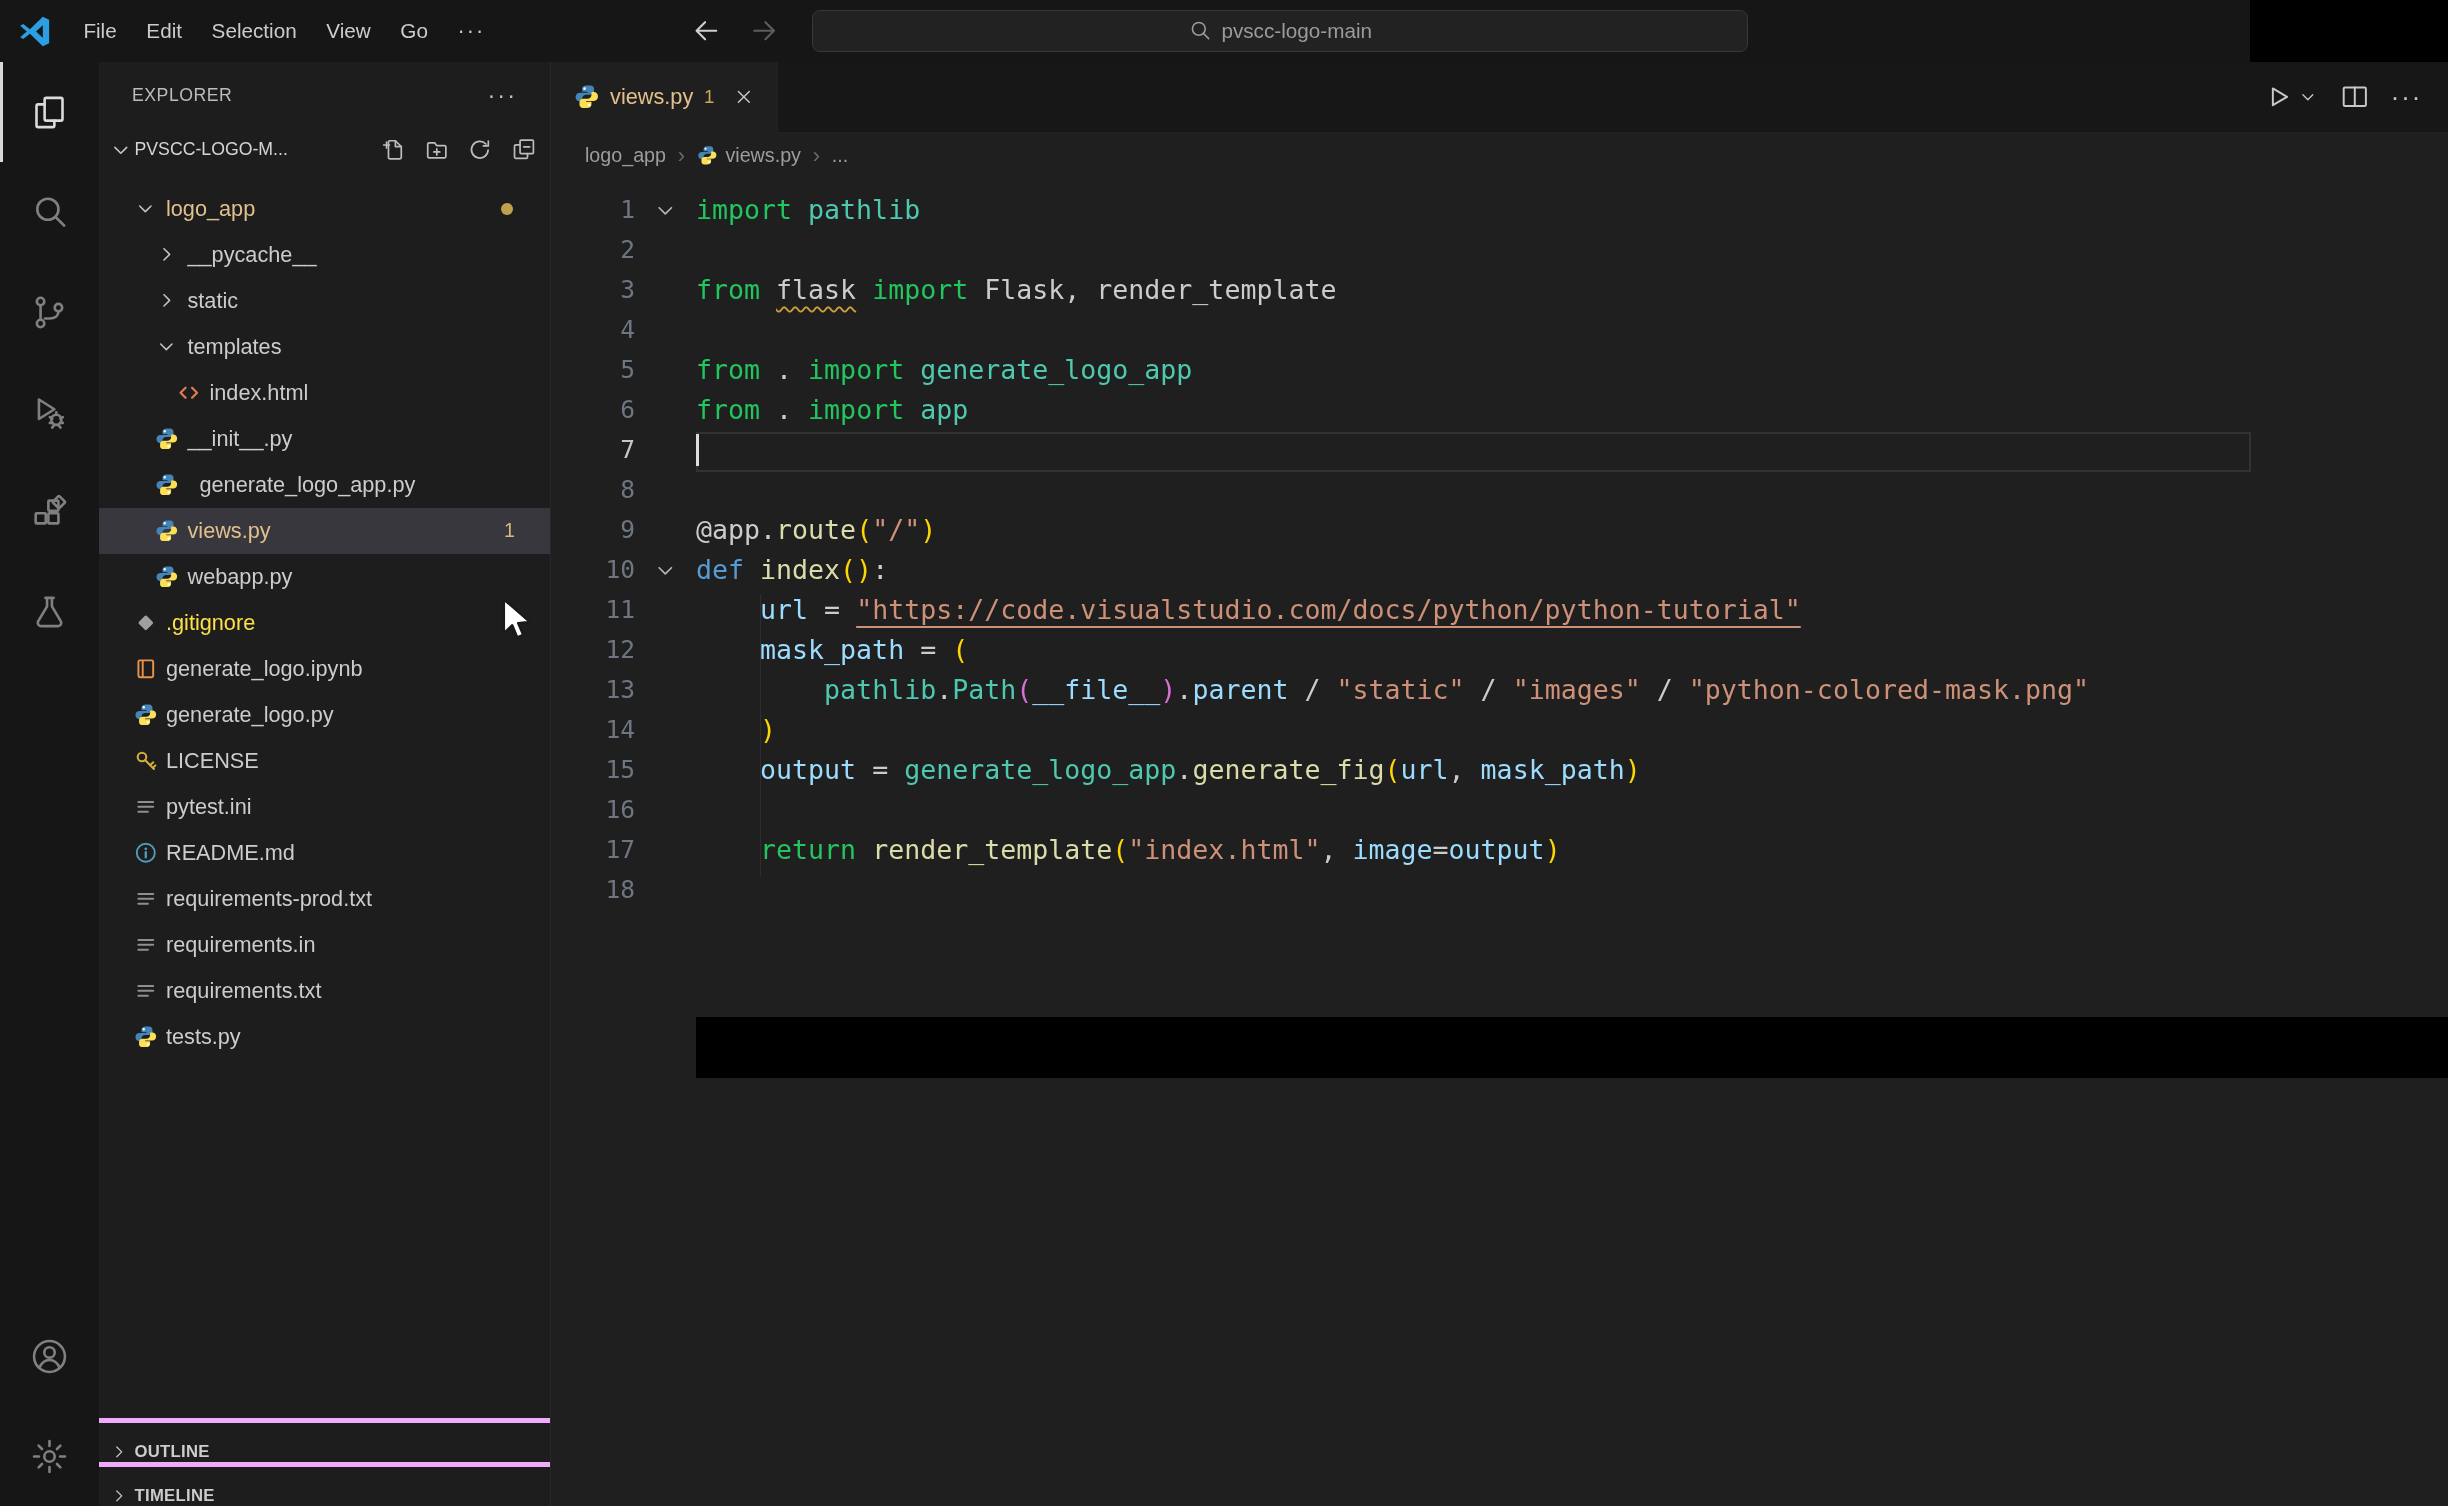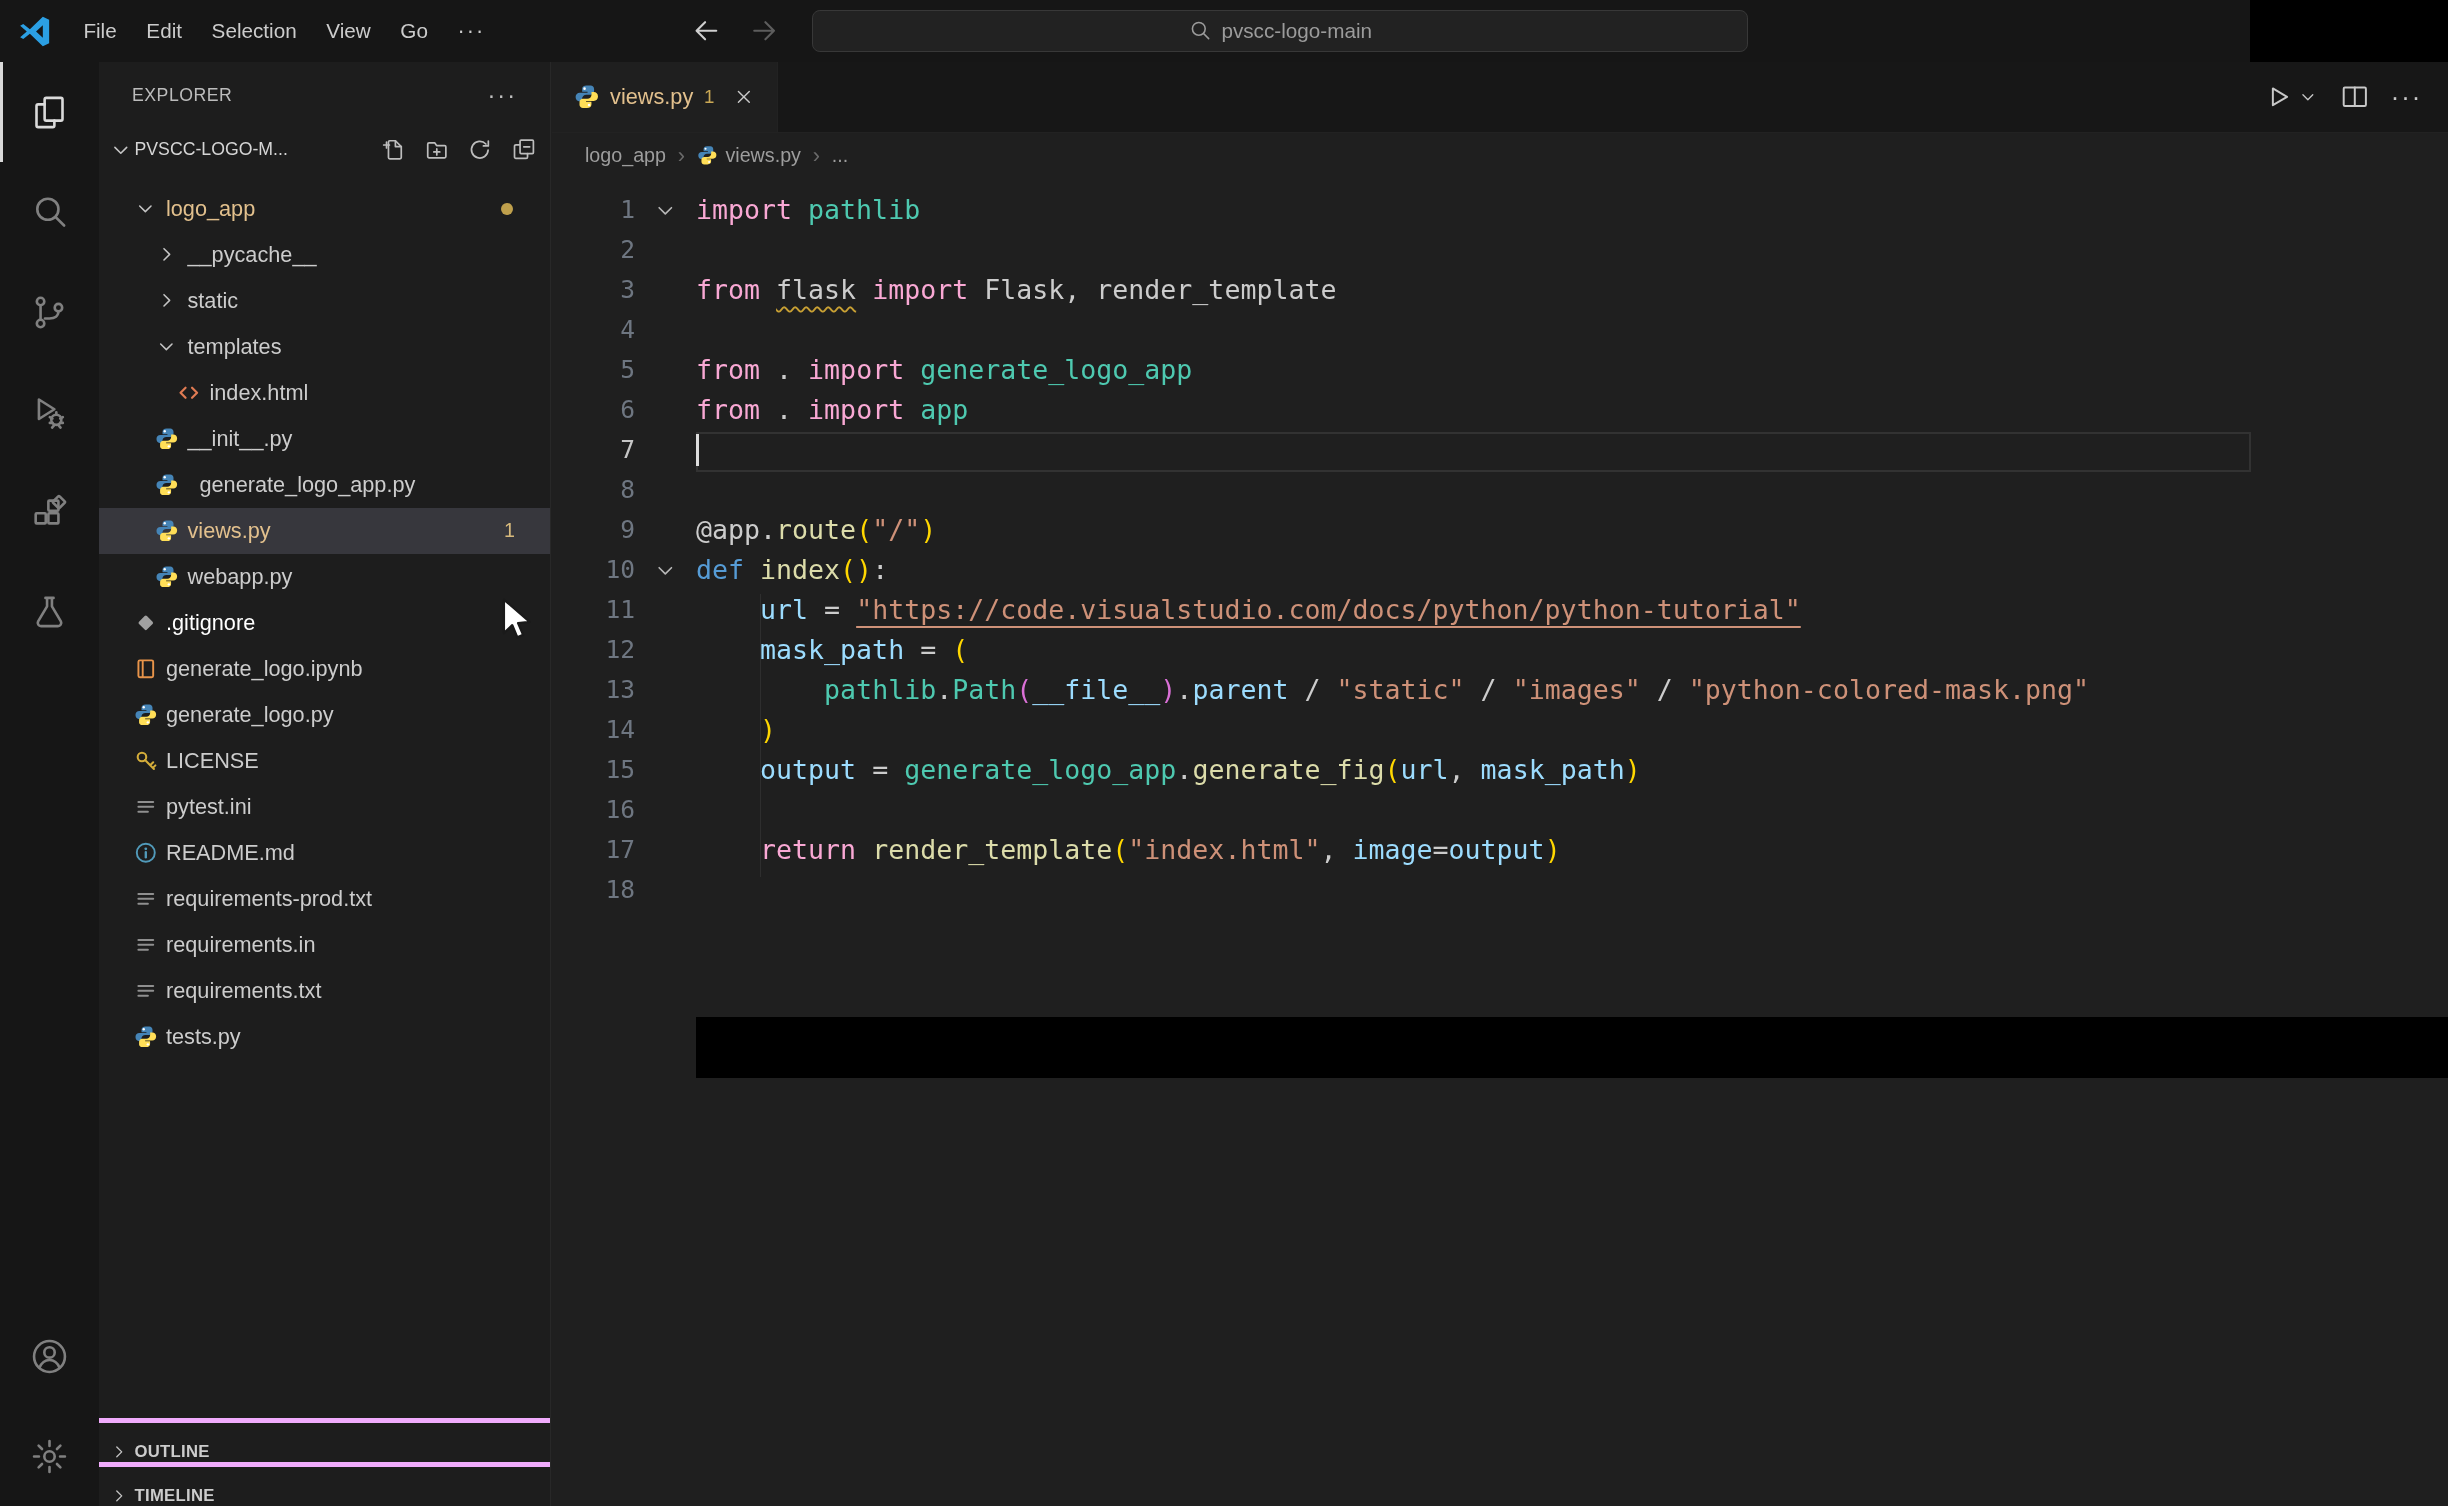--- a/index.html
+++ b/index.html
@@ -38,21 +38,21 @@
 .sb-act{display:flex}
 .sb-act .icn{width:25.6px;height:25.6px}
 .sb-tree{flex:1 1 auto;overflow:hidden;padding-top:15.8px}
 .tree-row{height:46px;display:flex;align-items:center;cursor:pointer}
 .tree-row.selected{background:#37373d}
 .slot{width:29.6px;display:flex;justify-content:center;margin-right:5.9px;color:#c5c5c5;flex:0 0 auto}
 .slot .icn{width:22.7px;height:22.7px}
 .slot .ficn{width:23.6px;height:23.6px}
 .tlabel{color:#cccccc;font-size:21.7px;white-space:nowrap}
 .tlabel.c-modified{color:#e2c08d}
-.tlabel.c-ignored{color:#ffffff}
+.tlabel.c-ignored{color:#fde047}
 .tbadge{margin-left:auto;margin-right:35px;color:#d7ba7d;font-size:19.7px}
 .tdot{margin-left:auto;margin-right:37px;width:11.8px;height:11.8px;border-radius:50%;background:#bfa04c}
 .sb-panel{height:44px;border-top:5px solid #f0abfc;display:flex;align-items:flex-end;padding:0 9.9px;flex:0 0 auto;color:#cccccc}
 .sb-panel .tw .icn{width:19.7px;height:19.7px}
 .plabel{font-size:16.7px;font-weight:bold;margin-left:5.9px;letter-spacing:0.3px}
 
 .editor{position:absolute;left:552px;top:62px;right:0;bottom:0;background:#1f1f1f}
 .tabbar{height:71px;background:#171717;display:flex;align-items:stretch;border-bottom:1px solid #222}
 .tab{display:flex;align-items:center;background:#1f1f1f;padding:0 21.7px;gap:10.8px;border-right:1px solid #222}
 .tab-icon{display:flex}
@@ -73,21 +73,21 @@
 .bc-icon{display:flex;margin-right:7.9px}
 .bc-icon .ficn{width:20.7px;height:20.7px}
 
 .code{position:absolute;top:116px;left:0;right:0;bottom:0;padding-top:11.8px}
 .code-row{height:40px;display:flex;position:relative;z-index:2}
 .ln{width:83px;text-align:right;font-family:"DejaVu Sans Mono",monospace;font-size:24.6px;line-height:40px;color:#6e7681;flex:0 0 auto}
 .ln.on{color:#c6c6c6}
 .fold{width:61px;display:flex;align-items:center;justify-content:center;color:#b8b8b8;flex:0 0 auto}
 .fold .icn{width:24.6px;height:24.6px}
 .ctext{font-family:"DejaVu Sans Mono",monospace;font-size:26.6px;line-height:40px;white-space:pre;color:#cccccc}
-.tok-k{color:#f9a8d4}.tok-d{color:#569cd6}.tok-t{color:#4ec9b0}.tok-f{color:#dcdcaa}.tok-v{color:#9cdcfe}
+.tok-k{color:#22c55e}.tok-d{color:#569cd6}.tok-t{color:#4ec9b0}.tok-f{color:#dcdcaa}.tok-v{color:#9cdcfe}
 .tok-s{color:#ce9178}.tok-p{color:#cccccc}.tok-g{color:#ffd700}.tok-m{color:#da70d6}
 .tok-w{color:#cccccc;text-decoration:underline;text-decoration-style:wavy;text-decoration-color:#c8a033;text-decoration-thickness:2px;text-underline-offset:6.9px}
 .tok-u{color:#ce9178;text-decoration:underline;text-underline-offset:6.9px;text-decoration-thickness:2px}
 .caret{display:inline-block;width:3px;height:31.5px;background:#dcdcdc;vertical-align:-6.9px}
 .cur-line{position:absolute;left:144px;width:1555px;height:40px;border:2px solid #323232;pointer-events:none;z-index:1}
 .indent-guide{position:absolute;left:208px;top:416px;width:1px;height:283px;background:#2e2e2e;z-index:1}
 .black-strip{position:absolute;left:144px;right:0;top:955px;height:61px;background:#000;z-index:3}
 
 .mouse{position:absolute;left:500px;top:597px;z-index:99;pointer-events:none}
 .icn,.ficn{display:block}

